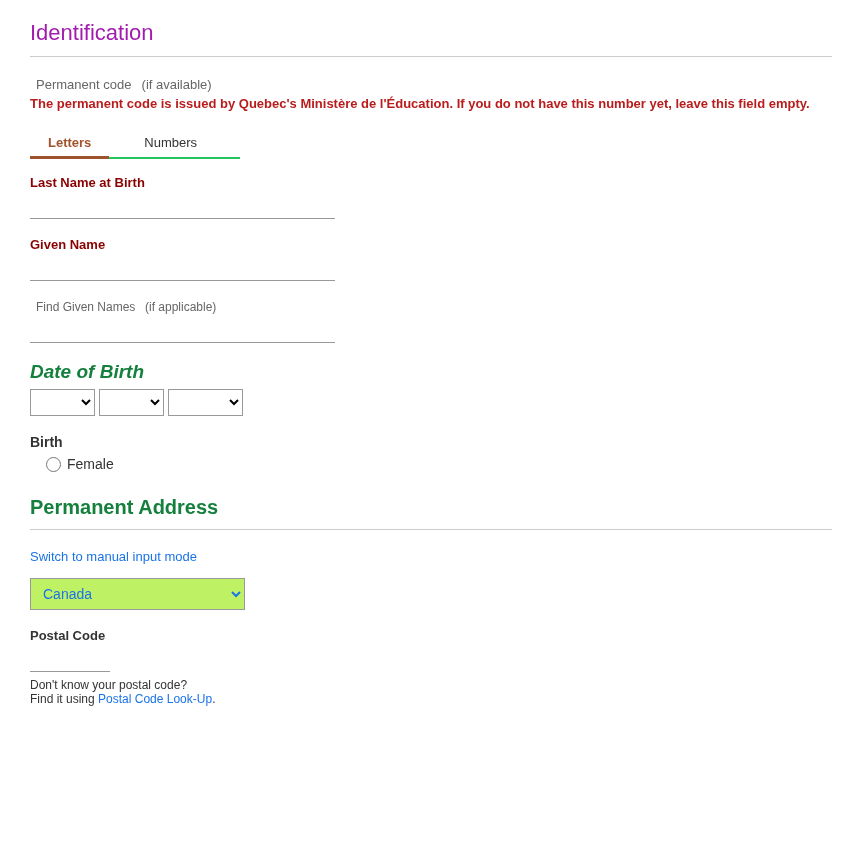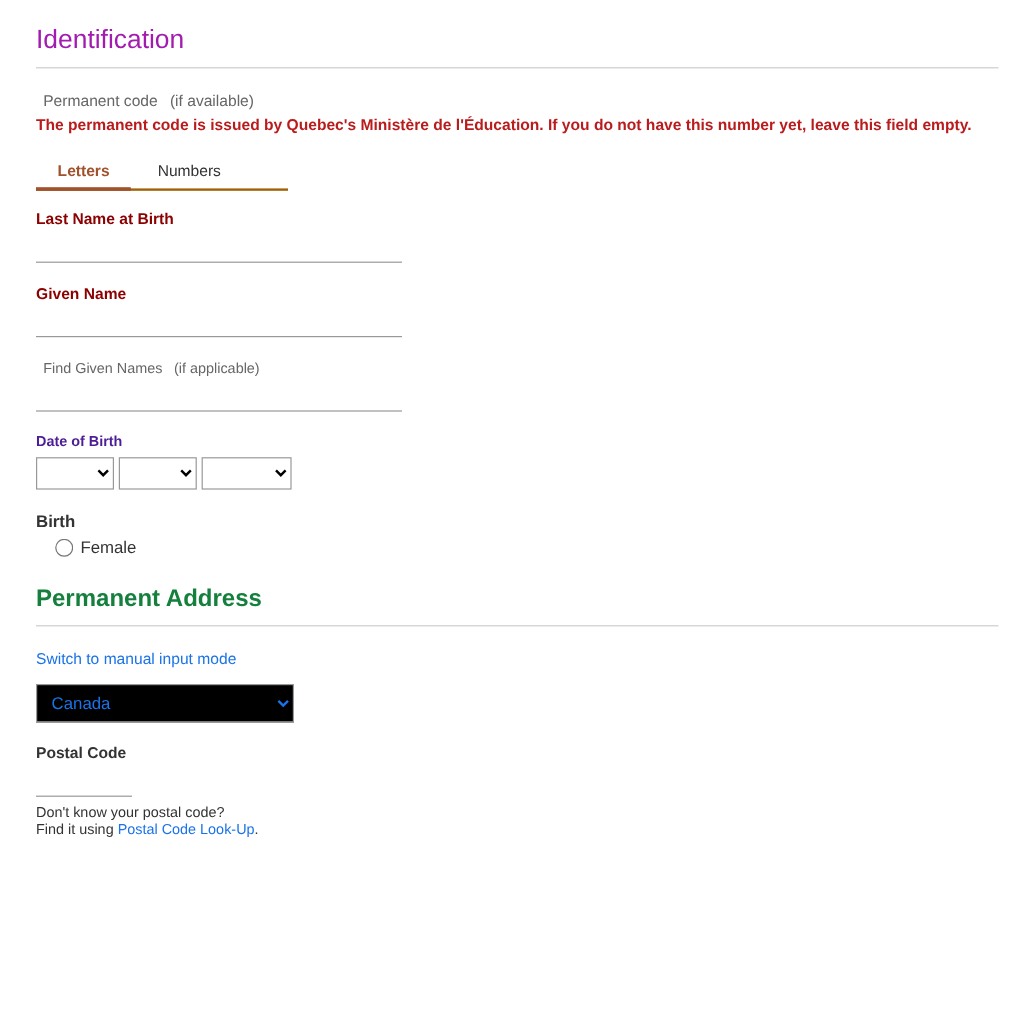--- a/index.html
+++ b/index.html
@@ -40,23 +40,23 @@
     }
     .info-text {
       font-size: 13px;
       font-weight: bold;
       color: #b91c1c;
       margin-bottom: 18px;
       max-width: 780px;
     }
     .perm-code-tabs {
       display: flex;
-      gap: 4px;
+      gap: 17px;
       margin-bottom: 16px;
-      border-bottom: 2px solid #a16207;
+      border-bottom: 2px solid #22c55e;
       width: 210px;
     }
     .tab-btn {
       padding: 6px 18px;
       background: none;
       border: none;
       cursor: pointer;
       font-size: 13px;
       color: #333;
       border-bottom: 3px solid transparent;
@@ -153,21 +153,21 @@
       font-weight: bold;
       color: #333;
       margin-bottom: 6px;
     }
     .country-select {
       width: 215px;
       padding: 6px 8px;
       font-size: 14px;
       color: #1a73e8;
       border: 1px solid #999;
-      background: #000000;
+      background: #bef264;
       cursor: pointer;
     }
     .postal-section {
       margin-top: 18px;
     }
     .postal-label {
       font-size: 13px;
       font-weight: bold;
       color: #333;
       margin-bottom: 4px;
@@ -185,24 +185,25 @@
       font-size: 12px;
       color: #333;
       margin-top: 6px;
     }
     .postal-link {
       color: #1a73e8;
       text-decoration: none;
       cursor: pointer;
     }
     .date-of-birth-label {
-      font-size: 12px;
-      font-weight: bold;
-      color: #4c1d95;
+      font-size: 19px;
+      font-weight: bold;
+      color: #15803d;
       margin-bottom: 4px;
+      font-style: italic;
     }
   </style>
 </head>
 <body>
 
 
 
 
 <h1>Identification</h1>
 <hr class="section-divider">

